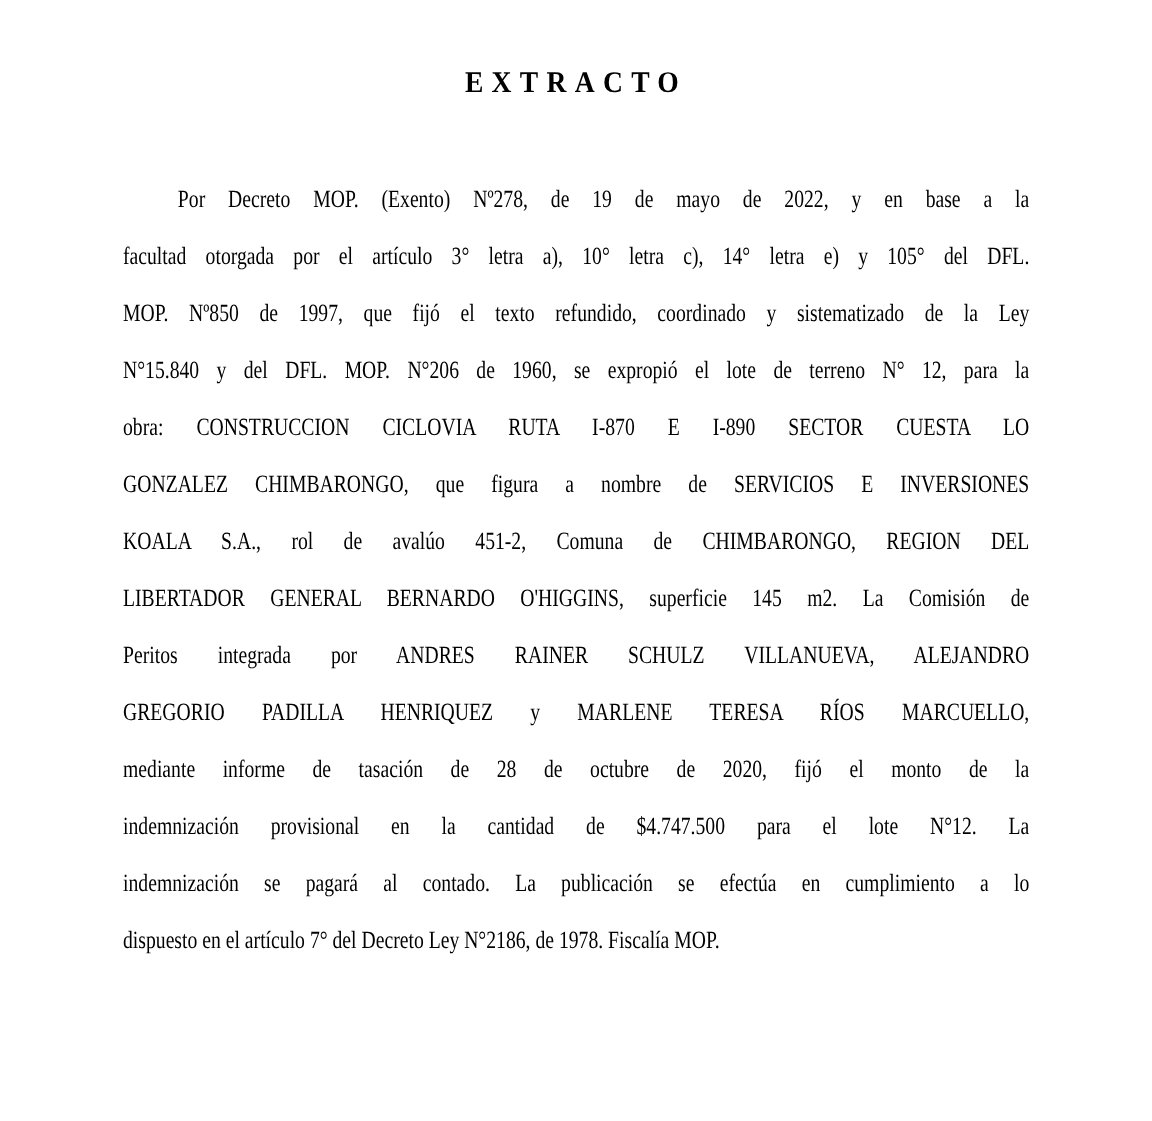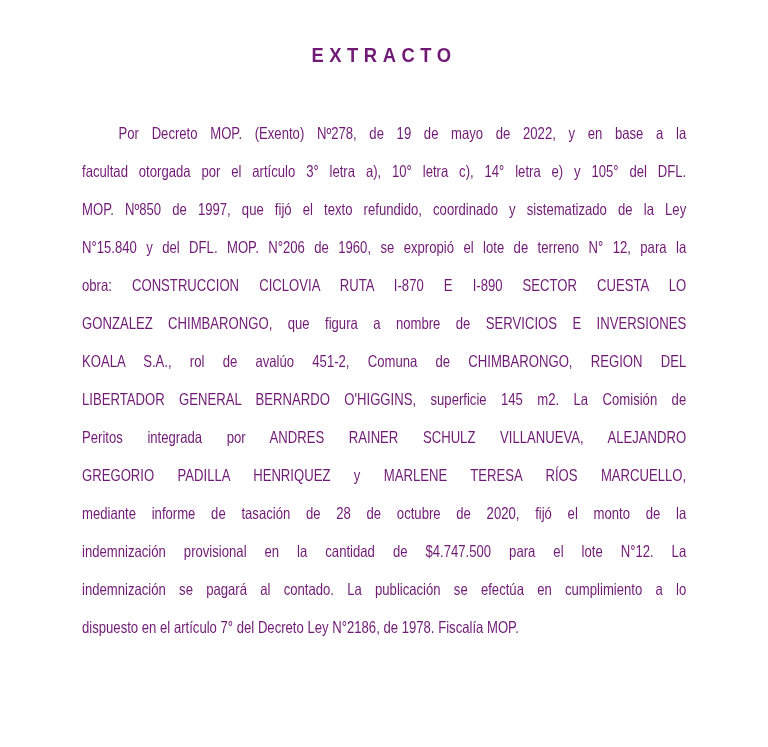--- a/index.html
+++ b/index.html
@@ -5,22 +5,22 @@
   html, body {
     margin: 0;
     padding: 0;
     background: #ffffff;
   }
   .page {
     position: relative;
     width: 768px;
     height: 747px;
     background: #ffffff;
-    color: #701a75;
-    font-family: Liberation Sans, sans-serif;
+    color: #000000;
+    font-family: Liberation Serif, serif;
     overflow: hidden;
   }
   .doc-title {
     position: absolute;
     top: 44px;
     left: 0;
     width: 768px;
     margin: 0;
     text-align: center;
     font-size: 20px;

